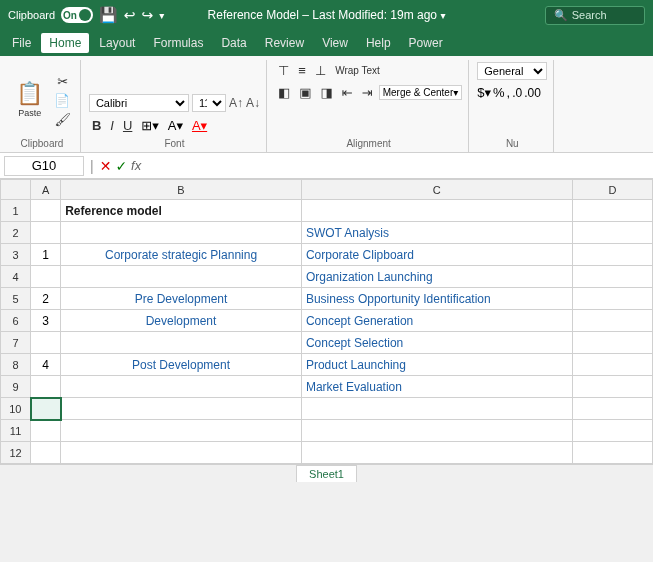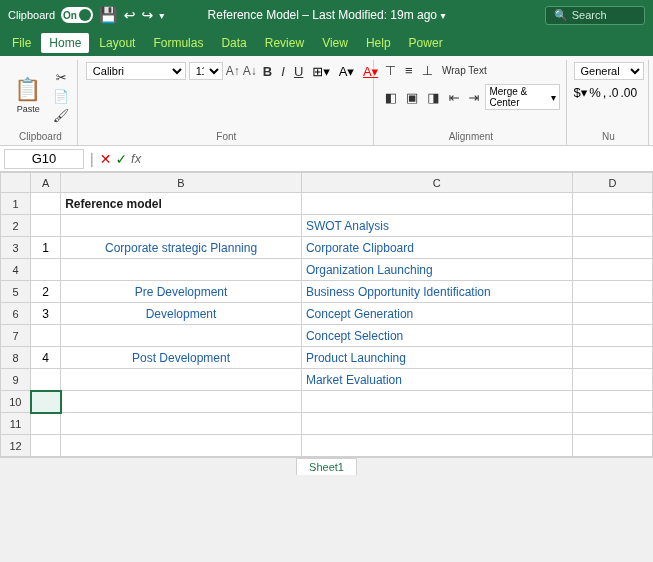--- a/index.html
+++ b/index.html
@@ -66,21 +66,21 @@
     
     .menu-bar {
       background: #217346;
       height: 26px;
       display: flex;
       align-items: center;
       padding: 0 4px;
       gap: 2px;
     }
     .menu-item {
-      color: #bef264;
+      color: #e5e5e5;
       font-size: 12px;
       padding: 3px 8px;
       border-radius: 2px;
       cursor: pointer;
     }
     .menu-item:hover, .menu-item.active { background: #1a5c38; }
     .menu-item.active { background: white; color: #217346; }
 
     
     .ribbon {
@@ -347,21 +347,21 @@
         <div style="display:flex;flex-direction:column;gap:2px;margin-top:2px;">
           <button class="ribbon-btn-small">✂</button>
           <button class="ribbon-btn-small">📄</button>
           <button class="ribbon-btn-small">🖌</button>
         </div>
       </div>
       <div class="ribbon-group-label">Clipboard</div>
     </div>
 
     <div class="ribbon-group font-group">
-      <div style="display:flex;gap:3px;width:100%;">
+      <div style="display:flex;flex-direction:column;gap:3px;width:100%;margin-top:32px;">
         <div class="font-row">
           <select class="font-select">
             <option>Calibri</option>
           </select>
           <select class="font-size-select">
             <option>11</option>
           </select>
           <span style="cursor:pointer;font-size:12px;color:#555;">A↑</span>
           <span style="cursor:pointer;font-size:12px;color:#555;">A↓</span>
         </div>

